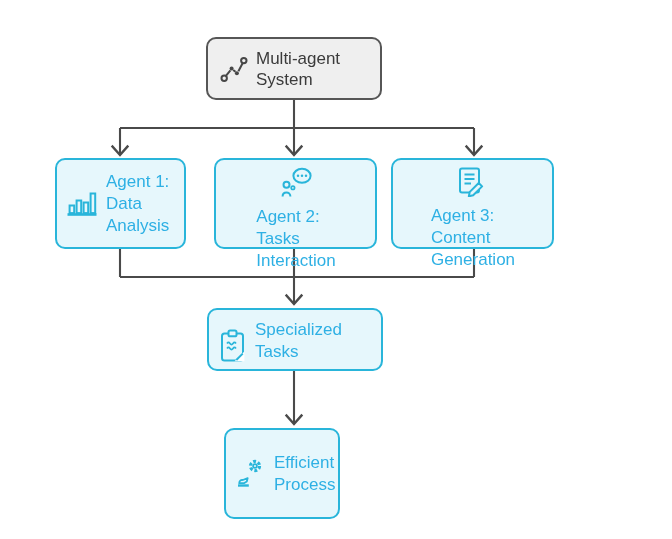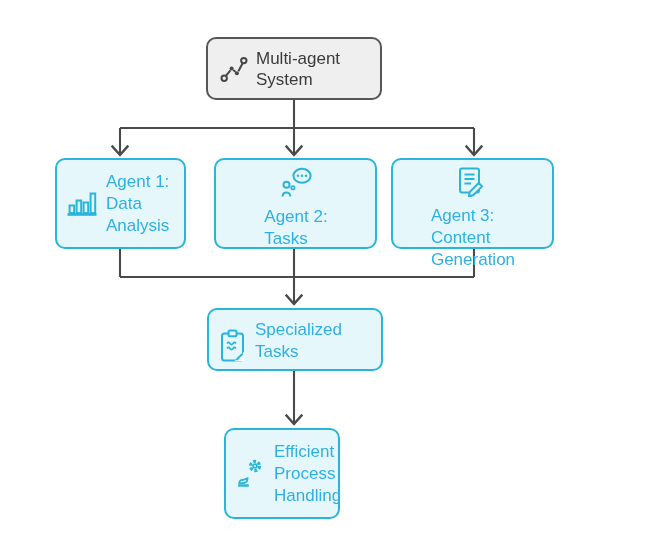--- a/index.html
+++ b/index.html
@@ -129,20 +129,21 @@
         <circle cx="12.9" cy="21.8" r="1.7" stroke-width="1.7"></circle>
         <ellipse cx="22" cy="9.8" rx="8.6" ry="7"></ellipse>
         <circle cx="18" cy="9.8" r="1.25" fill="currentColor" stroke="none"></circle>
         <circle cx="22" cy="9.8" r="1.25" fill="currentColor" stroke="none"></circle>
         <circle cx="26" cy="9.8" r="1.25" fill="currentColor" stroke="none"></circle>
       </svg>
     </span>
     <span class="lines">
       <span>Agent 2:</span>
       <span>Tasks</span>
+      <span>Interaction</span>
     </span>
   </div>
 
   <div class="node n-agent3">
     <span class="icon">
       <svg width="33" height="31" viewBox="0 0 33 31">
         <rect x="3" y="2.5" width="19" height="24" rx="2"></rect>
         <path d="M7.5,8.5 H17.5 M7.5,13 H17.5 M7.5,17.5 H14" stroke-width="1.8"></path>
         <path d="M16.2,29.3 l-4.4,1 1,-4.4 8.9,-8.9 3.4,3.4 z" stroke-linejoin="round" fill="var(--c-node_fill)"></path>
       </svg>
@@ -176,17 +177,16 @@
       <svg width="31" height="35" viewBox="0 0 31 35">
         <circle cx="20" cy="10" r="4.6" stroke-width="3.1" stroke-dasharray="2.9 1.92"></circle>
         <circle cx="20" cy="10" r="1.9" stroke-width="1.8"></circle>
         <path d="M3,29.5 H13.8" stroke-width="2.4"></path>
         <path d="M4.2,27.2 q0.3,-3.6 3.6,-3.2 l4.9,-1.9 -0.9,3.4 -2.9,1.7 z" stroke-width="1.8" stroke-linejoin="round"></path>
       </svg>
     </span>
     <span class="lines">
       <span>Efficient</span>
       <span>Process</span>
-      <span>Handling</span>
     </span>
   </div>
 
 </div>
 
 </body></html>

